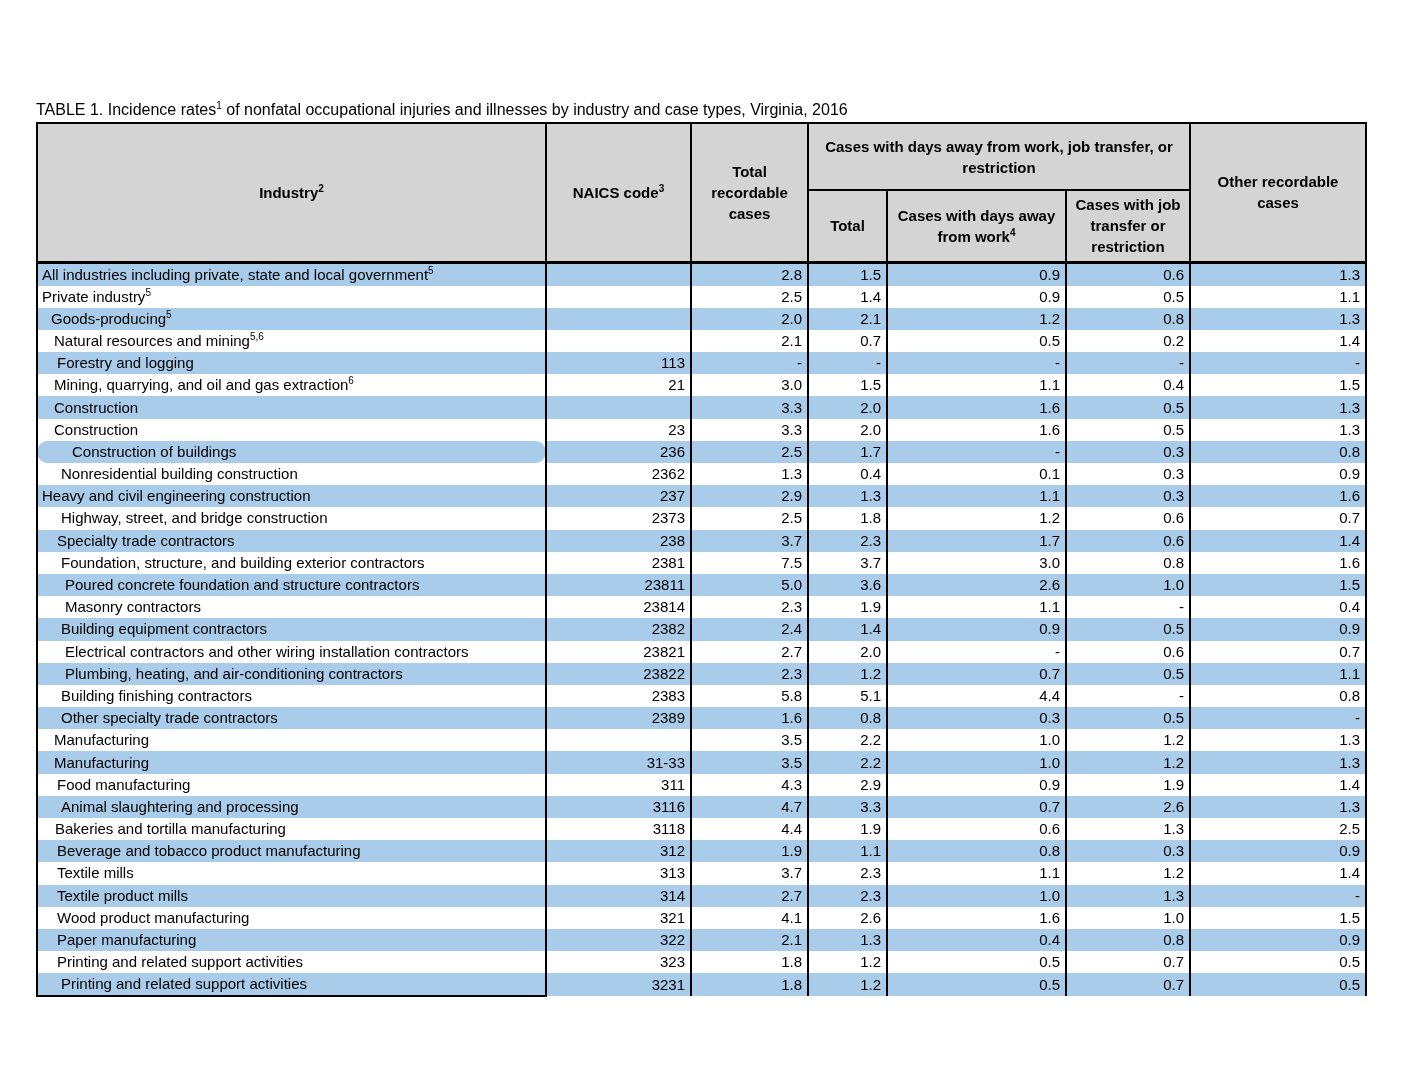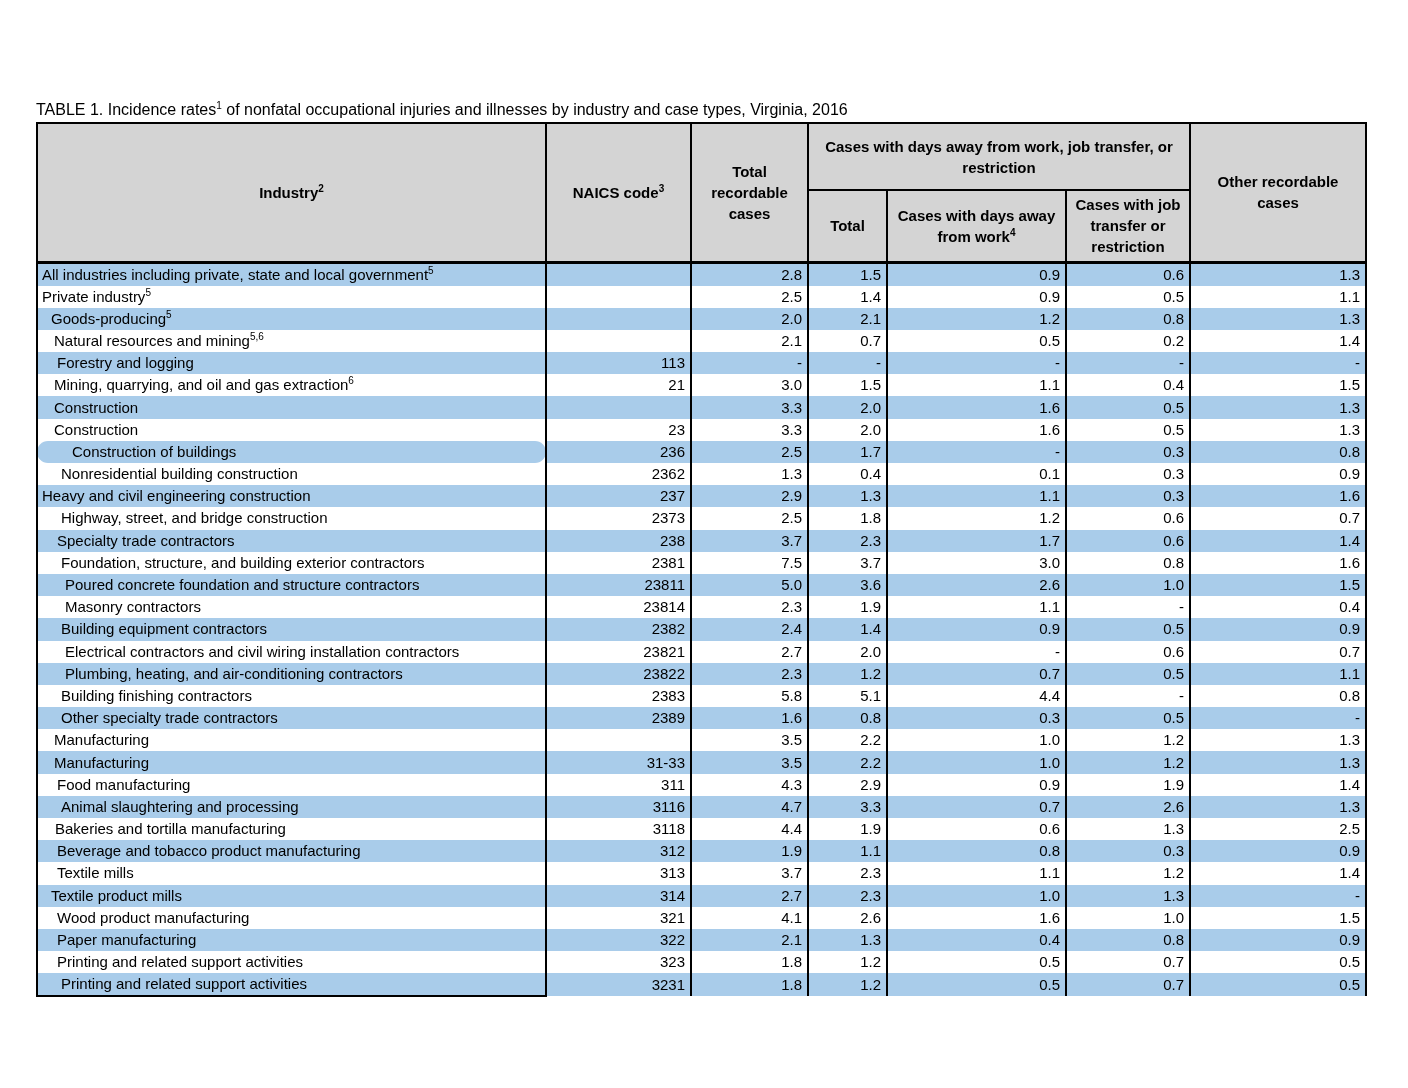--- a/index.html
+++ b/index.html
@@ -261,21 +261,21 @@
           <tr class="shaded">
     <td class="ind" style="padding-left: 23px;"><span>Building equipment contractors</span><sup></sup></td>
     <td class="num">2382</td>
     <td class="num">2.4</td>
     <td class="num">1.4</td>
     <td class="num">0.9</td>
     <td class="num">0.5</td>
     <td class="num">0.9</td>
   </tr>
           <tr>
-    <td class="ind" style="padding-left: 27px;"><span>Electrical contractors and civil wiring installation contractors</span><sup></sup></td>
+    <td class="ind" style="padding-left: 27px;"><span>Electrical contractors and other wiring installation contractors</span><sup></sup></td>
     <td class="num">23821</td>
     <td class="num">2.7</td>
     <td class="num">2.0</td>
     <td class="num">-</td>
     <td class="num">0.6</td>
     <td class="num">0.7</td>
   </tr>
           <tr class="shaded">
     <td class="ind" style="padding-left: 27px;"><span>Plumbing, heating, and air-conditioning contractors</span><sup></sup></td>
     <td class="num">23822</td>
@@ -360,21 +360,21 @@
           <tr>
     <td class="ind" style="padding-left: 19px;"><span>Textile mills</span><sup></sup></td>
     <td class="num">313</td>
     <td class="num">3.7</td>
     <td class="num">2.3</td>
     <td class="num">1.1</td>
     <td class="num">1.2</td>
     <td class="num">1.4</td>
   </tr>
           <tr class="shaded">
-    <td class="ind" style="padding-left: 13px;"><span>Textile product mills</span><sup></sup></td>
+    <td class="ind" style="padding-left: 19px;"><span>Textile product mills</span><sup></sup></td>
     <td class="num">314</td>
     <td class="num">2.7</td>
     <td class="num">2.3</td>
     <td class="num">1.0</td>
     <td class="num">1.3</td>
     <td class="num">-</td>
   </tr>
           <tr>
     <td class="ind" style="padding-left: 19px;"><span>Wood product manufacturing</span><sup></sup></td>
     <td class="num">321</td>

